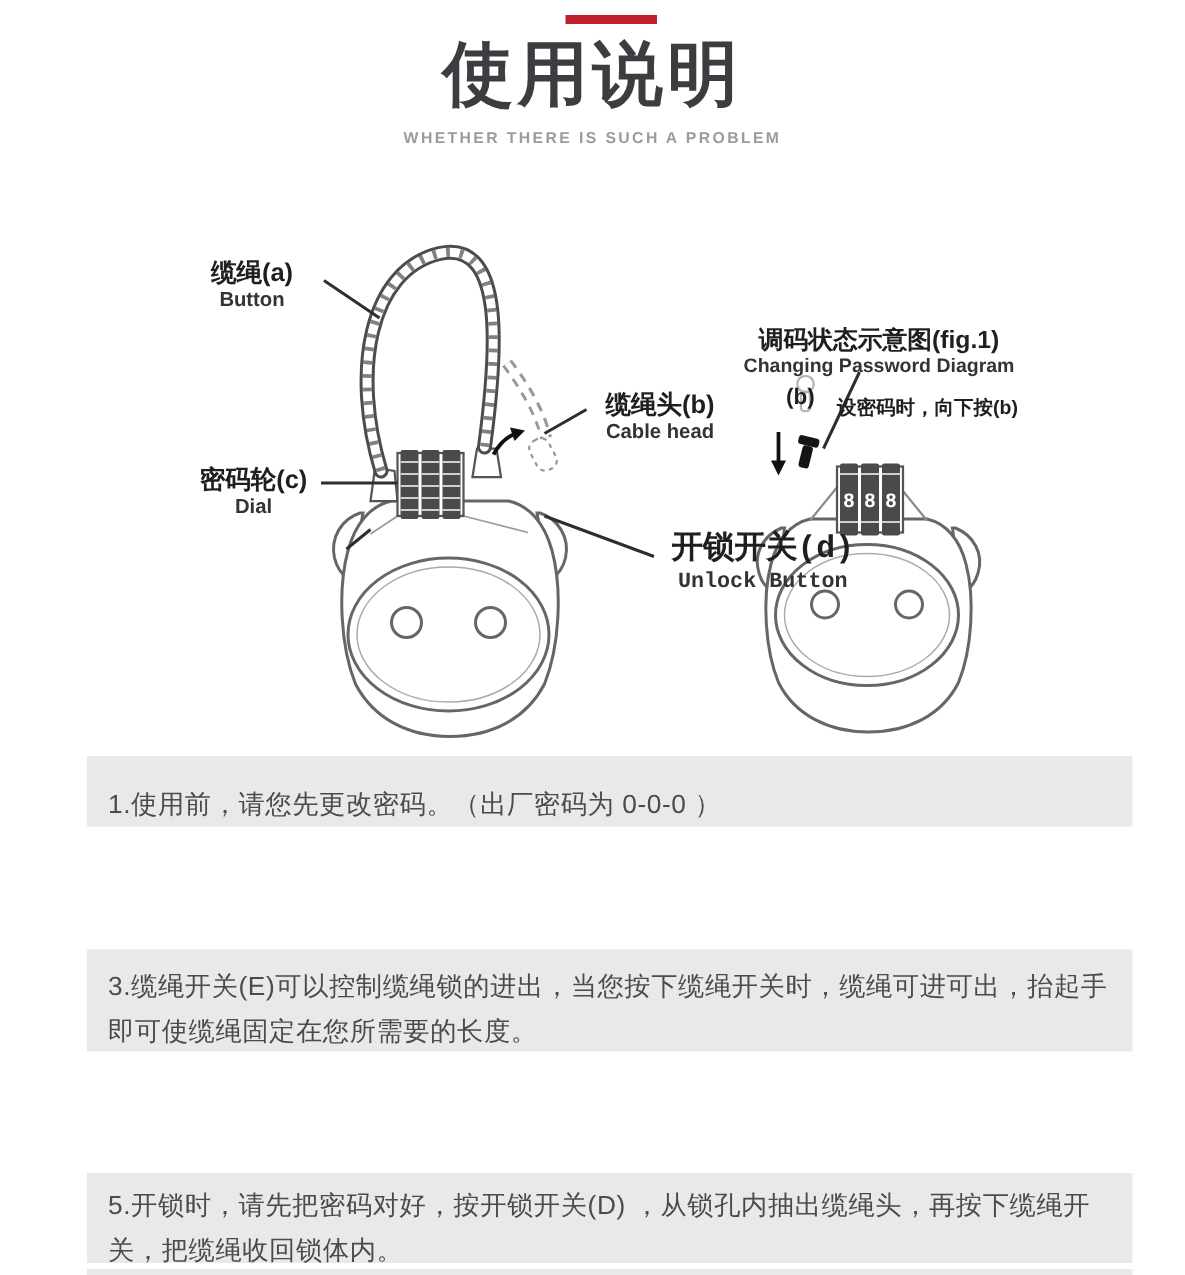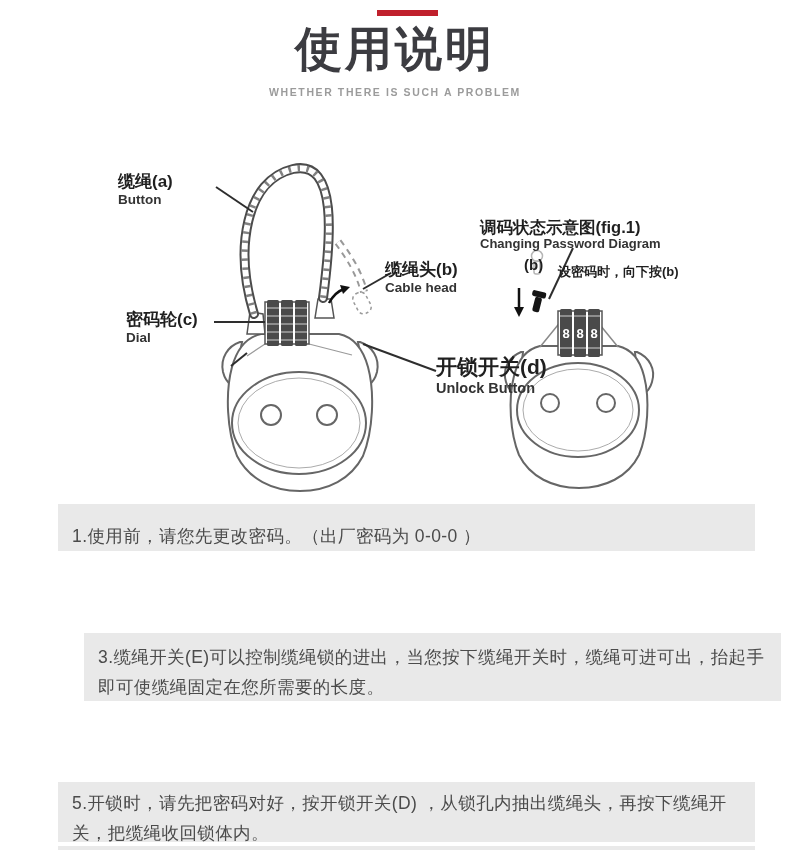--- a/index.html
+++ b/index.html
@@ -5,38 +5,38 @@
   html,body{margin:0;padding:0;background:#fff;}
   .page{position:relative;width:790px;height:850px;background:#ffffff;overflow:hidden;
         font-family:"Liberation Sans","DejaVu Sans",sans-serif;border-radius:18px;}
   
   .accent-bar{position:absolute;left:377px;top:10px;width:61px;height:6px;background:#c0202c;}
   .page-title{position:absolute;left:0;top:18px;width:790px;text-align:center;
         font-size:47px;font-weight:600;color:#3c3c41;letter-spacing:3px;}
   .page-subtitle{position:absolute;left:0;top:86px;width:790px;text-align:center;
         font-size:10.5px;font-weight:bold;color:#9b9b9b;letter-spacing:1.6px;}
   
-  .lbl{position:absolute;text-align:left;color:#1f1f1f;font-weight:bold;line-height:1.12;}
+  .lbl{position:absolute;text-align:center;color:#1f1f1f;font-weight:bold;line-height:1.12;}
   .lbl .zh{font-size:17px;display:block;}
   .lbl .en{font-size:13.5px;display:block;color:#333;margin-top:1px;}
   .lbl-big .zh{font-size:21px;}
   .lbl-big .en{font-size:14.5px;}
   .fig1-title .zh{font-size:16.5px;}
   .fig1-title .en{font-size:13px;}
   .b-mark{position:absolute;left:524px;top:256px;font-size:15px;font-weight:bold;color:#1f1f1f;}
   .fig1-note{position:absolute;left:558px;top:263px;width:140px;font-size:13px;
         font-weight:bold;color:#1f1f1f;}
   svg.diagram{position:absolute;left:0;top:0;pointer-events:none;}
   
   .row{position:absolute;left:58px;width:697px;box-sizing:border-box;padding:0 14px;
        font-size:17.5px;line-height:30px;color:#4b4b4b;letter-spacing:0.4px;}
   .row.shaded{background:#e9e9e9;}
   .row-1{top:504px;height:47px;display:flex;align-items:flex-end;}
   .row-2{top:556px;height:74px;padding-top:11px;}
-  .row-3{top:633px;height:68px;padding-top:9px;margin-left:26px;}
+  .row-3{top:633px;height:68px;padding-top:9px;}
   .row-4{top:705px;height:74px;padding-top:13px;}
   .row-5{top:782px;height:60px;padding-top:6px;}
   .bottom-strip{position:absolute;left:58px;top:846px;width:697px;height:4px;background:#e9e9e9;}
 </style>
 </head>
 <body>
 
 <div class="page">
 
   <div class="accent-bar"></div>
@@ -146,21 +146,21 @@
     <span class="en">Button</span>
   </div>
   <div class="lbl" style="left:385px;top:260px;width:110px;">
     <span class="zh">缆绳头(b)</span>
     <span class="en">Cable head</span>
   </div>
   <div class="lbl" style="left:126px;top:310px;width:86px;">
     <span class="zh">密码轮(c)</span>
     <span class="en">Dial</span>
   </div>
-  <div class="lbl lbl-big" style="left:436px;top:355px;width:145px;">
+  <div class="lbl lbl-big" style="left:436px;top:355px;width:145px;font-family:Liberation Mono, monospace;">
     <span class="zh">开锁开关(d)</span>
     <span class="en">Unlock Button</span>
   </div>
   <div class="lbl fig1-title" style="left:480px;top:218px;width:212px;">
     <span class="zh">调码状态示意图(fig.1)</span>
     <span class="en">Changing Password Diagram</span>
   </div>
   <div class="b-mark">(b)</div>
   <div class="fig1-note">设密码时，向下按(b)</div>
 

